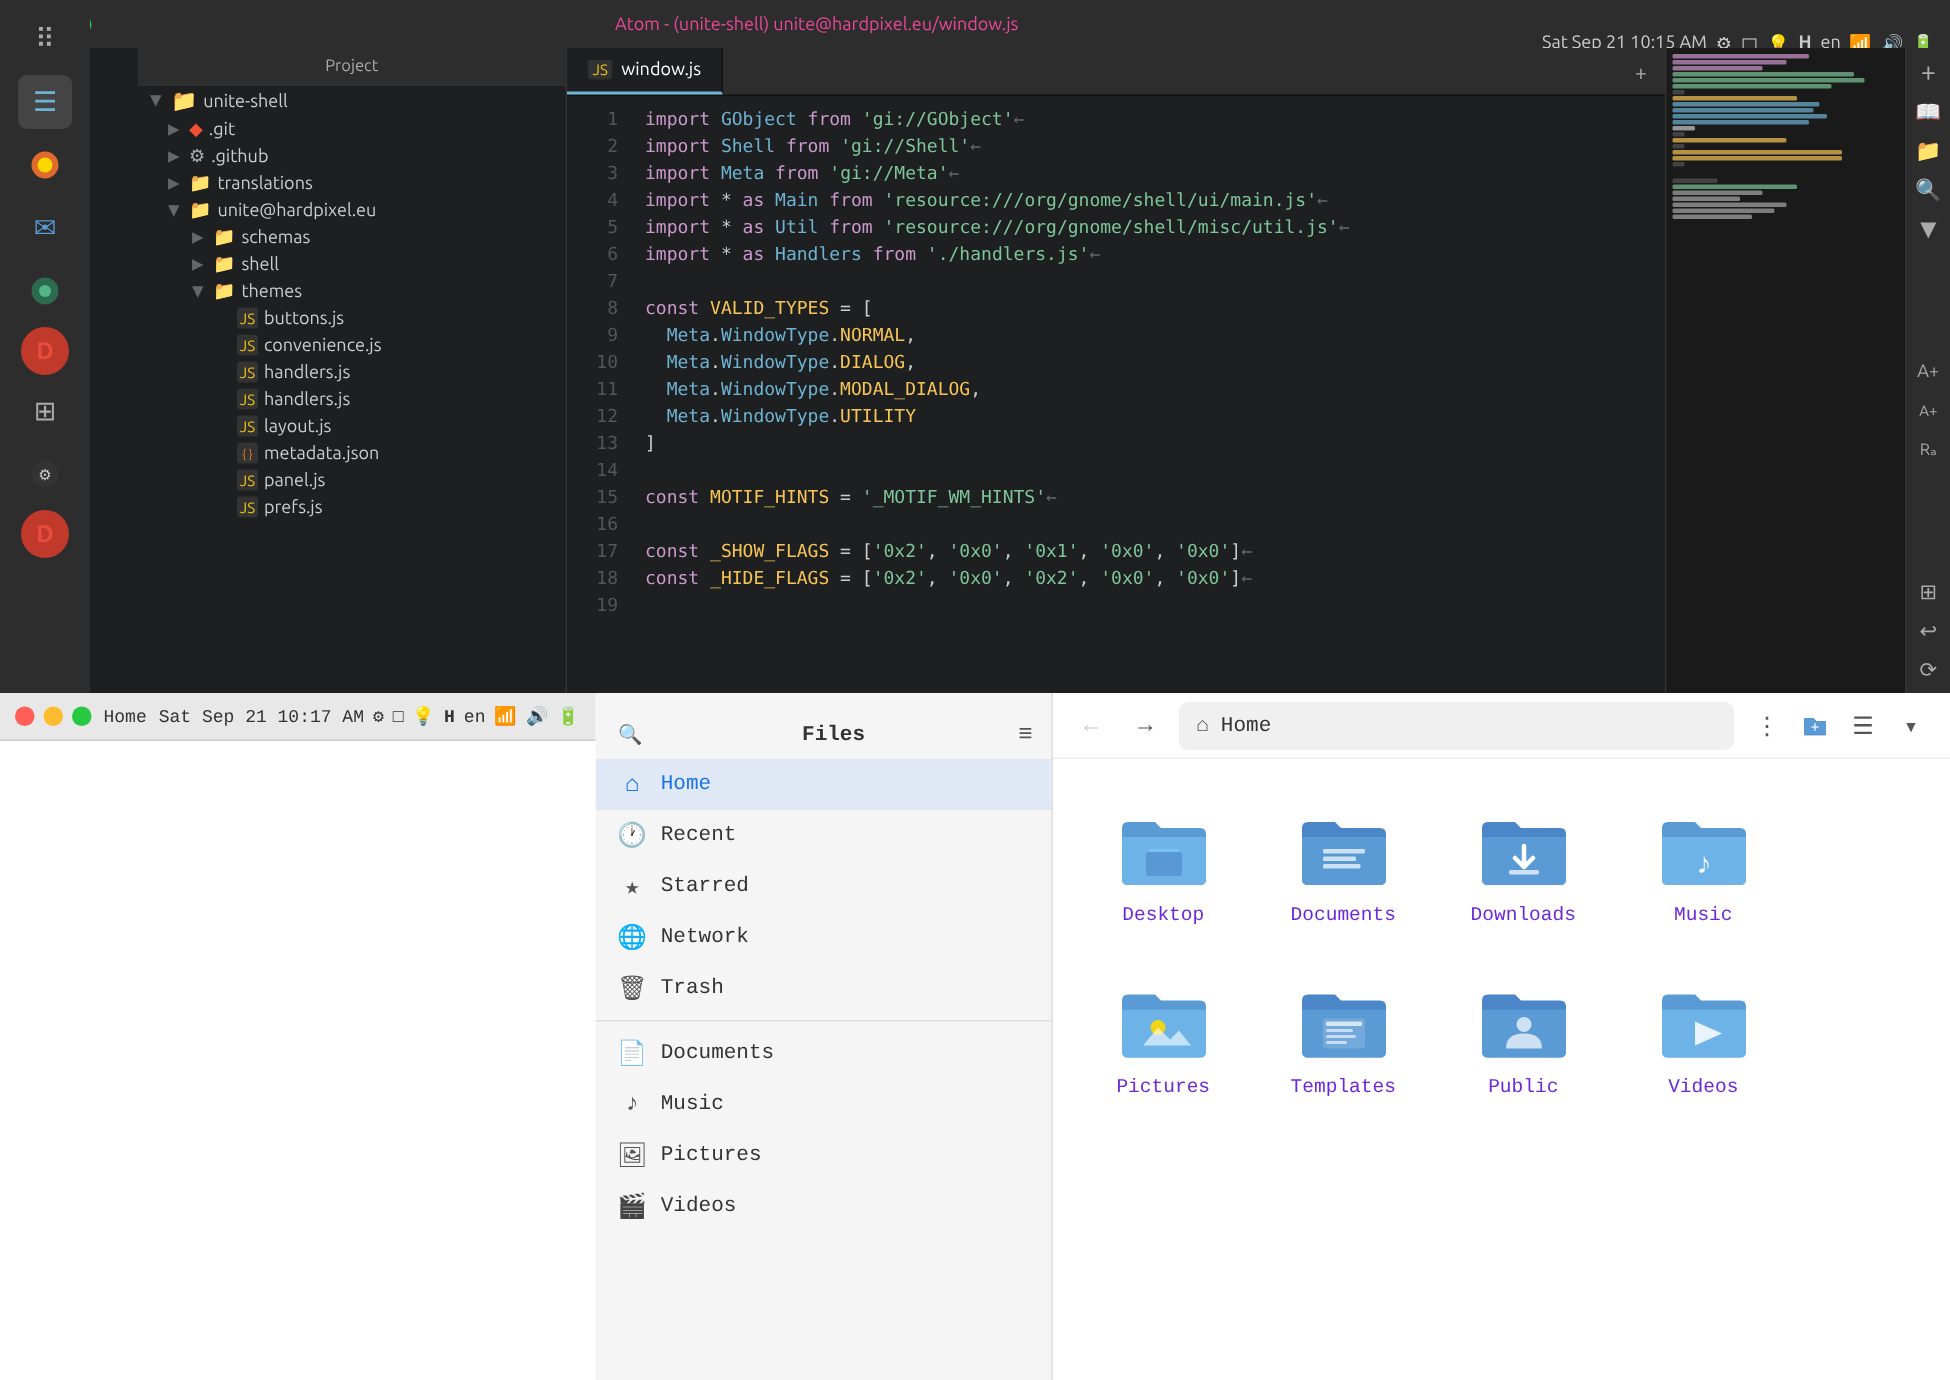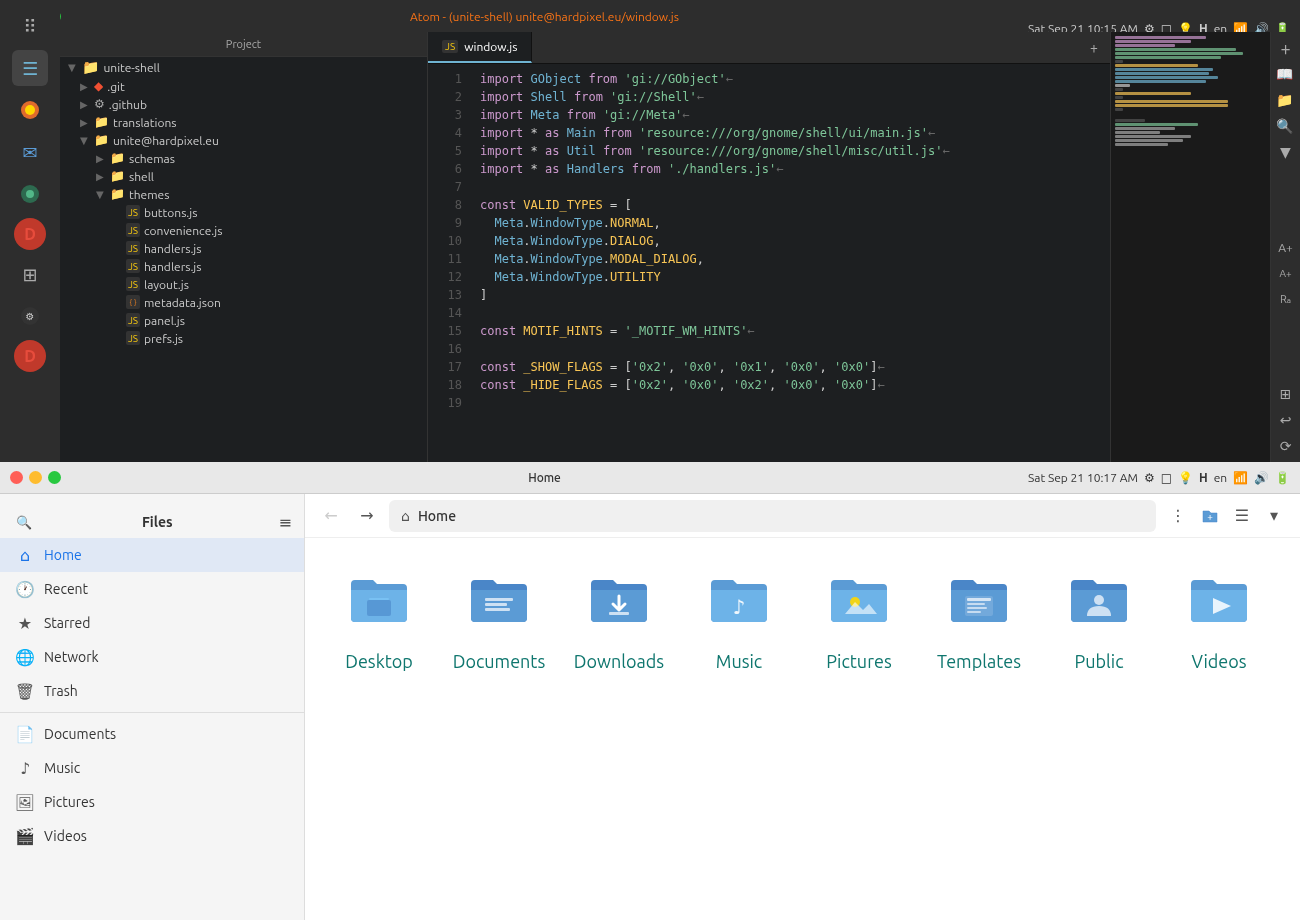--- a/index.html
+++ b/index.html
@@ -12,21 +12,21 @@
     }
     .atom-titlebar {
       height: 32px; background: #2d2d2d; display: flex; align-items: center;
       padding: 0 10px; gap: 8px; flex-shrink: 0;
     }
     .atom-traffic-lights { display: flex; gap: 6px; align-items: center; }
     .traffic-btn { width: 13px; height: 13px; border-radius: 50%; border: none; cursor: pointer; }
     .traffic-close { background: #ff5f57; }
     .traffic-min { background: #febc2e; }
     .traffic-max { background: #28c840; }
-    .atom-title { color: #f97316; font-size: 12px; flex: 1; text-align: center; }
+    .atom-title { color: #ec4899; font-size: 12px; flex: 1; text-align: center; }
     .system-tray-top { display: flex; align-items: center; gap: 6px; color: #ccc; font-size: 12px; margin-top: 25px; }
 
     .atom-body { display: flex; flex: 1; overflow: hidden; }
 
     
     .atom-sidebar { width: 370px; background: #1d1f21; border-right: 1px solid #333; overflow-y: auto; flex-shrink: 0; }
     .atom-sidebar-header { color: #aaa; font-size: 11px; padding: 6px 10px; background: #2d2d2d; border-bottom: 1px solid #333; text-align: center; }
     .tree-item { display: flex; align-items: center; padding: 2px 8px; cursor: pointer; color: #ccc; font-size: 12px; gap: 4px; }
     .tree-item .arrow { color: #666; font-size: 10px; width: 10px; }
     .tree-item.indent1 { padding-left: 20px; }
@@ -61,21 +61,21 @@
     .minimap-lines { padding: 4px; }
     .mini-line { height: 3px; margin-bottom: 1px; border-radius: 1px; opacity: 0.7; }
 
     
     .atom-icons-right { width: 30px; background: #2d2d2d; display: flex; flex-direction: column; align-items: center; padding: 4px 0; gap: 2px; border-left: 1px solid #333; }
     .atom-icon-btn { width: 24px; height: 24px; display: flex; align-items: center; justify-content: center; color: #aaa; cursor: pointer; border-radius: 3px; font-size: 14px; }
 
     
     .files-window {
       position: absolute; top: 462px; left: 0; width: 1300px; height: 458px;
-      background: #ffffff; display: flex; flex-direction: column;
+      background: #ffffff; display: flex; flex-direction: row; font-family: Liberation Mono, monospace;
     }
     .files-titlebar {
       height: 32px; background: #e8e8e8; display: flex; align-items: center;
       padding: 0 10px; gap: 8px; flex-shrink: 0; border-bottom: 1px solid #ccc;
     }
     .files-traffic-lights { display: flex; gap: 6px; align-items: center; }
     .files-title { color: #333; font-size: 12px; flex: 1; text-align: center; font-weight: 500; }
     .system-tray-bottom { display: flex; align-items: center; gap: 6px; color: #333; font-size: 12px; }
 
     .files-body { display: flex; flex: 1; overflow: hidden; }
@@ -104,21 +104,21 @@
     .nav-btn.disabled { color: #ccc; cursor: default; }
     .location-bar { flex: 1; display: flex; align-items: center; gap: 8px; padding: 0 12px; height: 32px; border-radius: 6px; background: #f0f0f0; }
     .home-icon-bar { color: #555; font-size: 14px; }
     .location-text { color: #333; font-size: 14px; font-weight: 500; }
     .toolbar-right { display: flex; align-items: center; gap: 4px; }
     .toolbar-btn { width: 28px; height: 28px; display: flex; align-items: center; justify-content: center; color: #555; cursor: pointer; border-radius: 4px; font-size: 16px; }
 
     
     .files-grid { flex: 1; padding: 24px; display: flex; flex-wrap: wrap; gap: 20px; align-content: flex-start; overflow-y: auto; }
     .file-item { display: flex; flex-direction: column; align-items: center; gap: 8px; width: 100px; cursor: pointer; padding: 8px; border-radius: 6px; }
-    .folder-label { font-size: 18px; color: #0f766e; text-align: center; margin-top: 17px; }
+    .folder-label { font-size: 13px; color: #6d28d9; text-align: center; }
 
     
     .folder-svg { width: 64px; height: 56px; }
 
     
     .taskbar-left { position: absolute; top: 0; left: 0; width: 60px; height: 462px; background: #2d2d2d; display: flex; flex-direction: column; align-items: center; padding: 8px 0; gap: 6px; z-index: 10; }
     .taskbar-icon { width: 36px; height: 36px; border-radius: 6px; display: flex; align-items: center; justify-content: center; cursor: pointer; font-size: 18px; }
 
     
     ::-webkit-scrollbar { width: 6px; }
@@ -172,21 +172,21 @@
       <div class="taskbar-icon" style="color:#aaa;">⊞</div>
       <div class="taskbar-icon" style="color:#aaa;">
         <svg width="22" height="22" viewBox="0 0 22 22">
             <circle cx="11" cy="11" r="9" fill="#333"></circle>
             <text x="11" y="15" text-anchor="middle" font-size="10" fill="#ccc">⚙</text>
           </svg>
       </div>
       <div class="taskbar-icon" style="color:#e74c3c; font-weight:bold; font-size:16px; background:#c0392b; border-radius:50%; width:32px; height:32px;">D</div>
     </div>
 
-    <div class="atom-sidebar" style="margin-left:60px; width:368px;">
+    <div class="atom-sidebar" style="margin-left:92px; width:286px;">
       <div class="atom-sidebar-header">Project</div>
 
       <div class="tree-item" style="padding-left:8px;">
         <span class="arrow">▼</span>
         <span style="color:#6fb3d2; font-size:14px;">📁</span>
         <span>unite-shell</span>
       </div>
       <div class="tree-item indent1">
         <span class="arrow">▶</span>
         <span style="color:#f05033; font-size:12px;">◆</span>

